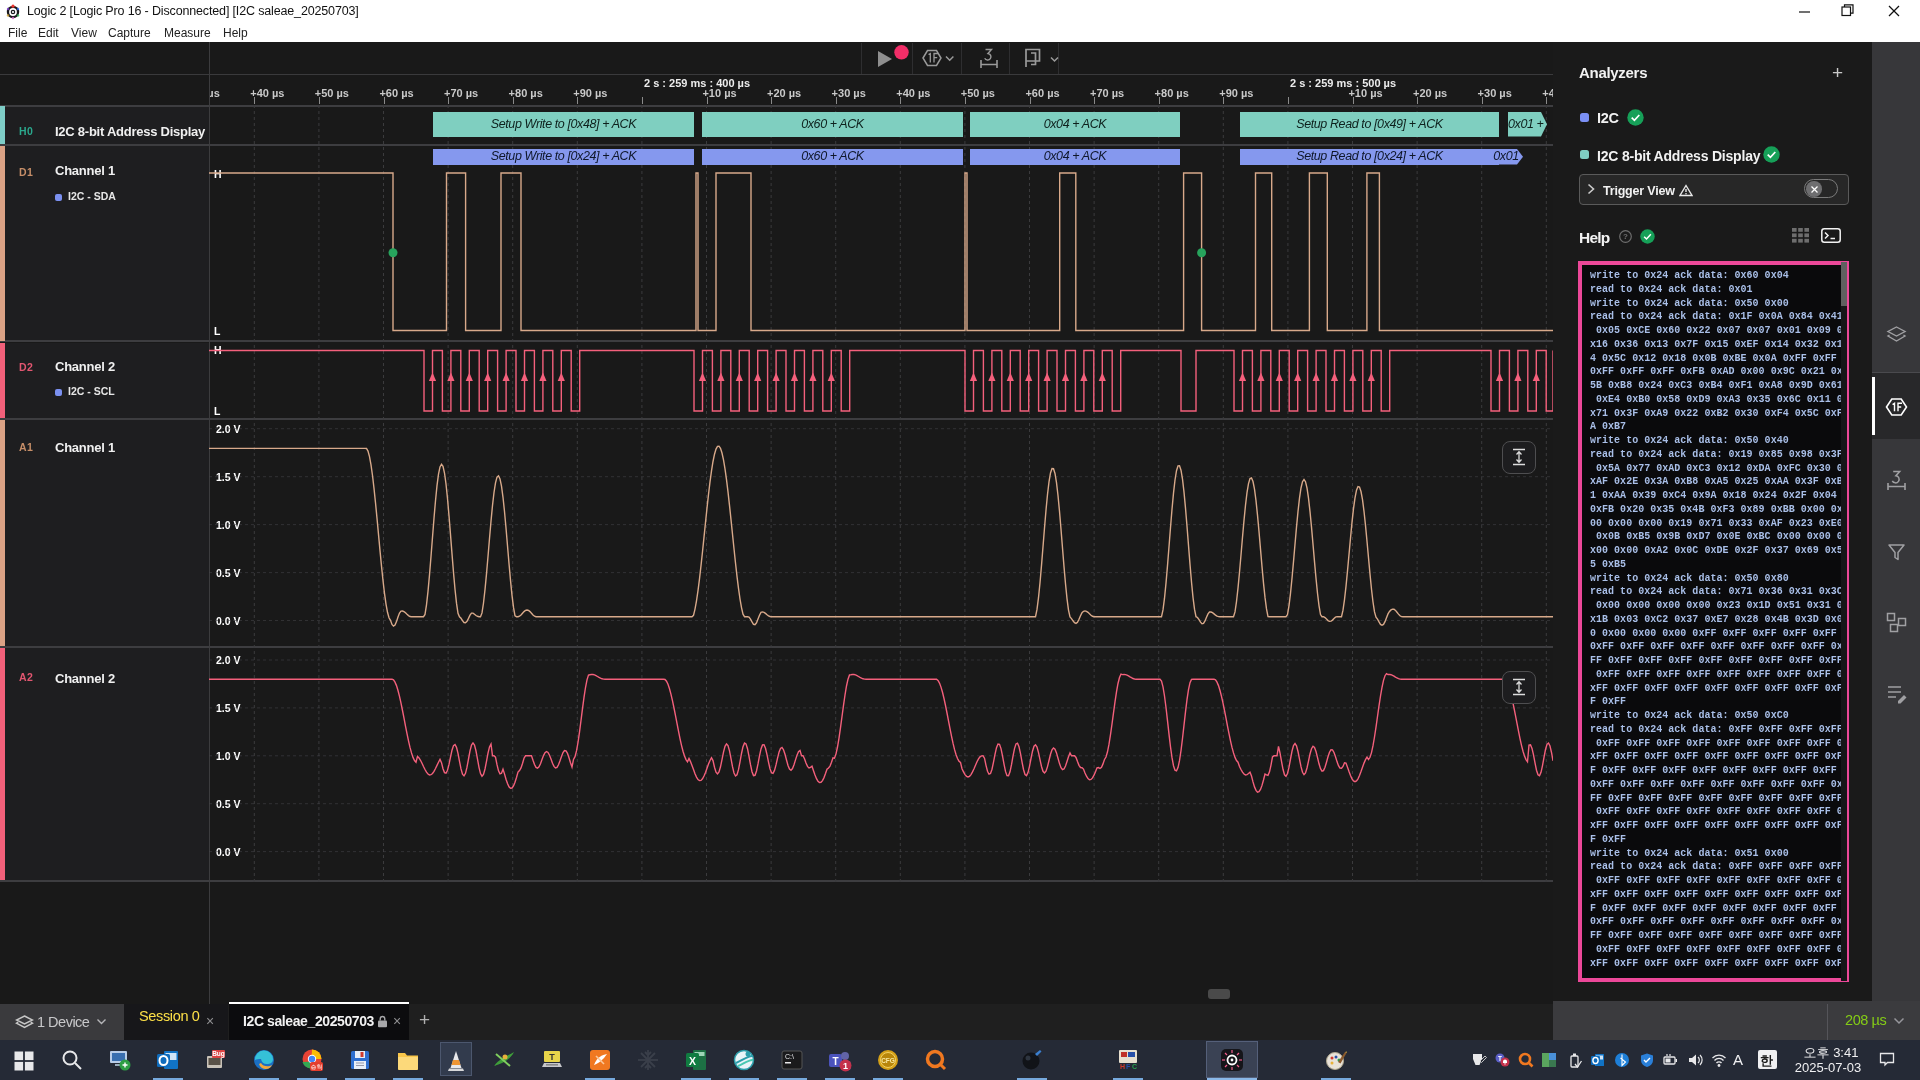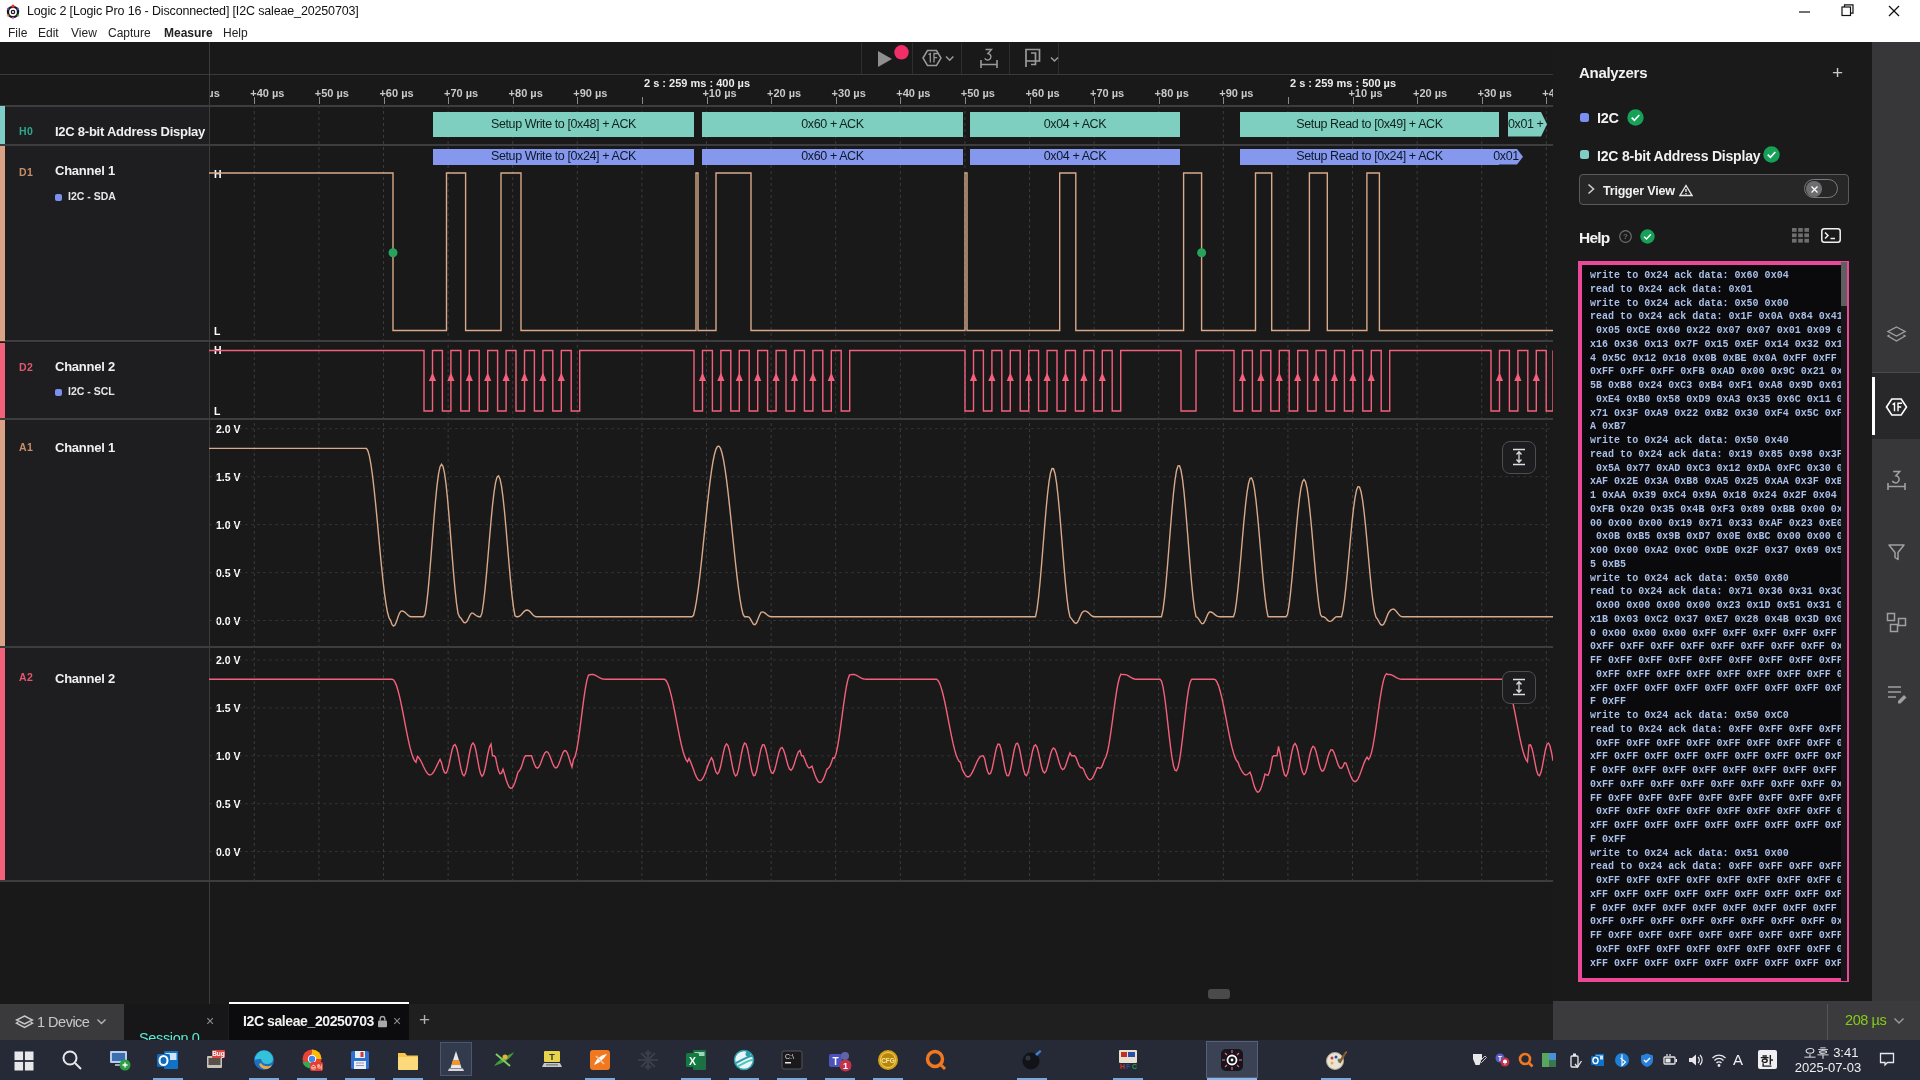--- a/index.html
+++ b/index.html
@@ -62,21 +62,21 @@
    <path d="M49.5 5 V2.8 H58 V11.2 H55.5" fill="none" stroke="#111" stroke-width="1.2"></path>
    <line x1="94" y1="4" x2="104" y2="14" stroke="#111" stroke-width="1.2"></line>
    <line x1="104" y1="4" x2="94" y2="14" stroke="#111" stroke-width="1.2"></line>
  </svg>
 </div>
 <div id="menubar">
  <div class="menu" style="left:8px;">File</div>
  <div class="menu" style="left:38px;">Edit</div>
  <div class="menu" style="left:71px;">View</div>
  <div class="menu" style="left:108px;">Capture</div>
- <div class="menu" style="left:164px;font-weight:bold;">Measure</div>
+ <div class="menu" style="left:164px;">Measure</div>
  <div class="menu" style="left:223px;">Help</div>
 </div>
 
 <div id="main">
 
  <div class="rowbg" style="top:63.5px;height:38px;"></div>
  <div class="rowbg" style="top:103.5px;height:195.5px;"></div>
  <div class="rowbg" style="top:301px;height:74.5px;"></div>
  <div class="rowbg" style="top:377.5px;height:226px;"></div>
  <div class="rowbg" style="top:605.5px;height:232.5px;"></div>
@@ -258,21 +258,21 @@
         <path d="M1371.3 372.5 L1367.7 381 L1374.9 381 Z" fill="#f4607c"></path>
         <path d="M1499.5 372.5 L1495.9 381 L1503.1 381 Z" fill="#f4607c"></path>
         <path d="M1517.9 372.5 L1514.3 381 L1521.5 381 Z" fill="#f4607c"></path>
         <path d="M1536.3 372.5 L1532.7 381 L1539.9 381 Z" fill="#f4607c"></path>
    <circle cx="393" cy="252.7" r="4.5" fill="#27a35c"></circle>
    <circle cx="1201.6" cy="252.7" r="4.5" fill="#27a35c"></circle>
    <path d="M209 448.4 L210.5 448.4 L212 448.4 L213.5 448.4 L215 448.4 L216.5 448.4 L218 448.4 L219.5 448.4 L221 448.4 L222.5 448.4 L224 448.4 L225.5 448.4 L227 448.4 L228.5 448.4 L230 448.4 L231.5 448.4 L233 448.4 L234.5 448.4 L236 448.4 L237.5 448.4 L239 448.4 L240.5 448.4 L242 448.4 L243.5 448.4 L245 448.4 L246.5 448.4 L248 448.4 L249.5 448.4 L251 448.4 L252.5 448.4 L254 448.4 L255.5 448.4 L257 448.4 L258.5 448.4 L260 448.4 L261.5 448.4 L263 448.4 L264.5 448.4 L266 448.4 L267.5 448.4 L269 448.4 L270.5 448.4 L272 448.4 L273.5 448.4 L275 448.4 L276.5 448.4 L278 448.4 L279.5 448.4 L281 448.4 L282.5 448.4 L284 448.4 L285.5 448.4 L287 448.4 L288.5 448.4 L290 448.4 L291.5 448.4 L293 448.4 L294.5 448.4 L296 448.4 L297.5 448.4 L299 448.4 L300.5 448.4 L302 448.4 L303.5 448.4 L305 448.4 L306.5 448.4 L308 448.4 L309.5 448.4 L311 448.4 L312.5 448.4 L314 448.4 L315.5 448.4 L317 448.4 L318.5 448.4 L320 448.4 L321.5 448.4 L323 448.4 L324.5 448.4 L326 448.4 L327.5 448.4 L329 448.4 L330.5 448.4 L332 448.4 L333.5 448.4 L335 448.4 L336.5 448.4 L338 448.4 L339.5 448.4 L341 448.4 L342.5 448.4 L344 448.4 L345.5 448.4 L347 448.4 L348.5 448.4 L350 448.4 L351.5 448.4 L353 448.4 L354.5 448.4 L356 448.4 L357.5 448.4 L359 448.4 L360.5 448.4 L362 448.4 L363.5 448.4 L365 448.4 L366.5 448.5 L368 451.1 L369.5 456.6 L371 464.8 L372.5 475.5 L374 488.3 L375.5 502.7 L377 518.3 L378.5 534.4 L380 550.6 L381.5 566.1 L383 580.5 L384.5 593.3 L386 604.1 L387.5 612.3 L389 617.8 L390.5 620.3 L392 624.4 L393.5 626.1 L395 625.1 L396.5 621.6 L398 617 L399.5 613 L401 611.1 L402.5 611 L404 611.6 L405.5 612.8 L407 614.3 L408.5 615.6 L410 616.5 L411.5 616.7 L413 616.7 L414.5 616.7 L416 616.7 L417.5 616.7 L419 616.7 L420.5 616.7 L422 616.7 L423.5 616.7 L425 614.4 L426.5 604.8 L428 591.4 L429.5 574.9 L431 556.5 L432.5 537.2 L434 518.2 L435.5 500.7 L437 485.7 L438.5 474.2 L440 466.9 L441.5 464.2 L443 466.3 L444.5 473 L446 484 L447.5 498.5 L449 515.7 L450.5 534.6 L452 553.9 L453.5 572.5 L455 589.3 L456.5 603.2 L458 613.4 L459.5 616.8 L461 618.3 L462.5 620.7 L464 622.5 L465.5 622.8 L467 621.3 L468.5 618.4 L470 615.2 L471.5 613.1 L473 613.1 L474.5 614.3 L476 615.5 L477.5 616.3 L479 616.7 L480.5 616.7 L482 612.9 L483.5 603 L485 589.7 L486.5 573.9 L488 556.5 L489.5 538.5 L491 521.2 L492.5 505.5 L494 492.5 L495.5 482.8 L497 477.1 L498.5 475.8 L500 478.9 L501.5 486.2 L503 497.3 L504.5 511.5 L506 528 L507.5 545.7 L509 563.5 L510.5 580.4 L512 595.3 L513.5 607.4 L515 615.8 L516.5 616.7 L518 616.7 L519.5 616.2 L521 615 L522.5 613.3 L524 611.6 L525.5 610.4 L527 610 L528.5 610.4 L530 611.6 L531.5 613.3 L533 615 L534.5 616.2 L536 616.7 L537.5 616.7 L539 616.7 L540.5 616.7 L542 616.7 L543.5 616.7 L545 616.7 L546.5 616.7 L548 616.7 L549.5 616.7 L551 616.7 L552.5 616.7 L554 616.7 L555.5 616.7 L557 616.7 L558.5 616.7 L560 616.7 L561.5 616.7 L563 616.7 L564.5 616.7 L566 616.7 L567.5 616.7 L569 616.7 L570.5 616.7 L572 616.7 L573.5 616.7 L575 616.7 L576.5 616.7 L578 616.7 L579.5 616.7 L581 616.7 L582.5 616.7 L584 616.7 L585.5 616.7 L587 616.7 L588.5 616.7 L590 616.7 L591.5 616.7 L593 616.7 L594.5 616.7 L596 616.7 L597.5 616.7 L599 616.7 L600.5 616.7 L602 616.7 L603.5 616.7 L605 616.7 L606.5 616.7 L608 616.7 L609.5 616.7 L611 616.7 L612.5 616.7 L614 616.7 L615.5 616.7 L617 616.7 L618.5 616.7 L620 616.7 L621.5 616.7 L623 616.7 L624.5 616.7 L626 616.7 L627.5 616.7 L629 616.7 L630.5 616.7 L632 616.7 L633.5 616.7 L635 616.7 L636.5 616.7 L638 616.7 L639.5 616.7 L641 616.7 L642.5 616.7 L644 616.7 L645.5 616.7 L647 616.7 L648.5 616.7 L650 616.7 L651.5 616.7 L653 616.7 L654.5 616.7 L656 616.7 L657.5 616.7 L659 616.7 L660.5 616.7 L662 616.7 L663.5 616.7 L665 616.7 L666.5 616.7 L668 616.7 L669.5 616.7 L671 616.7 L672.5 616.7 L674 616.7 L675.5 616.7 L677 616.7 L678.5 616.7 L680 616.7 L681.5 616.7 L683 616.7 L684.5 616.7 L686 616.7 L687.5 616.7 L689 616.7 L690.5 616.7 L692 616.7 L693.5 615.3 L695 609.1 L696.5 600.8 L698 590.6 L699.5 578.8 L701 565.7 L702.5 551.7 L704 537.1 L705.5 522.5 L707 508.1 L708.5 494.5 L710 481.9 L711.5 470.8 L713 461.5 L714.5 454.2 L716 449.1 L717.5 446.4 L719 446.2 L720.5 448.4 L722 453 L723.5 459.9 L725 468.8 L726.5 479.6 L728 491.9 L729.5 505.3 L731 519.6 L732.5 534.2 L734 548.8 L735.5 563 L737 576.3 L738.5 588.4 L740 599 L741.5 607.6 L743 614.2 L744.5 616.7 L746 616.7 L747.5 616.7 L749 617.1 L750.5 619.1 L752 621.9 L753.5 624.3 L755 624.7 L756.5 622.8 L758 619.1 L759.5 615.2 L761 612.4 L762.5 611.9 L764 612.4 L765.5 613.4 L767 614.7 L768.5 615.8 L770 616.5 L771.5 616.7 L773 616.7 L774.5 616.7 L776 616.7 L777.5 616.7 L779 616.7 L780.5 616.7 L782 616.7 L783.5 616.7 L785 616.7 L786.5 616.7 L788 616.7 L789.5 616.7 L791 616.7 L792.5 616.7 L794 616.7 L795.5 616.7 L797 616.7 L798.5 616.7 L800 616.7 L801.5 616.7 L803 616.7 L804.5 616.7 L806 616.7 L807.5 616.7 L809 616.7 L810.5 616.7 L812 616.7 L813.5 616.7 L815 616.7 L816.5 616.7 L818 616.7 L819.5 616.7 L821 616.7 L822.5 616.7 L824 616.7 L825.5 616.7 L827 616.7 L828.5 616.7 L830 616.7 L831.5 616.7 L833 616.7 L834.5 616.7 L836 616.7 L837.5 616.7 L839 616.7 L840.5 616.7 L842 616.7 L843.5 616.7 L845 616.7 L846.5 616.7 L848 616.7 L849.5 616.7 L851 616.7 L852.5 616.7 L854 616.7 L855.5 616.7 L857 616.7 L858.5 616.7 L860 616.7 L861.5 616.7 L863 616.7 L864.5 616.7 L866 616.7 L867.5 616.7 L869 616.7 L870.5 616.7 L872 616.7 L873.5 616.7 L875 616.7 L876.5 616.7 L878 616.7 L879.5 616.7 L881 616.7 L882.5 616.7 L884 616.7 L885.5 616.7 L887 616.7 L888.5 616.7 L890 616.7 L891.5 616.7 L893 616.7 L894.5 616.7 L896 616.7 L897.5 616.7 L899 616.7 L900.5 616.7 L902 616.7 L903.5 616.7 L905 616.7 L906.5 616.7 L908 616.7 L909.5 616.7 L911 616.7 L912.5 616.7 L914 616.7 L915.5 616.7 L917 616.7 L918.5 616.7 L920 616.7 L921.5 616.7 L923 616.7 L924.5 616.7 L926 616.7 L927.5 616.7 L929 616.7 L930.5 616.7 L932 616.7 L933.5 616.7 L935 616.7 L936.5 616.7 L938 616.7 L939.5 616.7 L941 616.7 L942.5 616.7 L944 616.7 L945.5 616.7 L947 616.7 L948.5 616.7 L950 616.7 L951.5 616.7 L953 616.7 L954.5 616.7 L956 616.7 L957.5 616.7 L959 616.7 L960.5 616.7 L962 616.7 L963.5 616.7 L965 616.7 L966.5 616.7 L968 616.7 L969.5 616.7 L971 616.7 L972.5 616.7 L974 616.7 L975.5 616.7 L977 616.7 L978.5 616.7 L980 616.7 L981.5 616.7 L983 616.7 L984.5 616.7 L986 616.7 L987.5 616.7 L989 616.7 L990.5 616.7 L992 616.7 L993.5 616.7 L995 616.7 L996.5 616.7 L998 616.7 L999.5 616.7 L1001 616.7 L1002.5 616.7 L1004 616.7 L1005.5 616.7 L1007 616.7 L1008.5 616.7 L1010 616.7 L1011.5 616.7 L1013 616.7 L1014.5 616.7 L1016 616.7 L1017.5 616.7 L1019 616.7 L1020.5 616.7 L1022 616.7 L1023.5 616.7 L1025 616.7 L1026.5 616.7 L1028 616.7 L1029.5 616.7 L1031 616.7 L1032.5 616.7 L1034 616.7 L1035.5 616.7 L1037 609.4 L1038.5 597.7 L1040 582.7 L1041.5 565.4 L1043 546.8 L1044.5 528 L1046 510.2 L1047.5 494.5 L1049 481.8 L1050.5 473 L1052 468.5 L1053.5 468.7 L1055 473.5 L1056.5 482.6 L1058 495.5 L1059.5 511.3 L1061 529.2 L1062.5 548 L1064 566.6 L1065.5 583.8 L1067 598.6 L1068.5 610.1 L1070 617 L1071.5 618.6 L1073 620.8 L1074.5 622.6 L1076 623.4 L1077.5 622.3 L1079 619.3 L1080.5 615.7 L1082 612.7 L1083.5 611.3 L1085 610.9 L1086.5 611.3 L1088 612.3 L1089.5 613.8 L1091 615.2 L1092.5 616.3 L1094 616.7 L1095.5 616.7 L1097 616.7 L1098.5 616.7 L1100 616.7 L1101.5 616.7 L1103 616.7 L1104.5 616.7 L1106 616.7 L1107.5 616.7 L1109 616.7 L1110.5 616.7 L1112 616.7 L1113.5 616.7 L1115 616.7 L1116.5 616.7 L1118 616.7 L1119.5 616.7 L1121 616.7 L1122.5 616.7 L1124 616.7 L1125.5 616.7 L1127 616.7 L1128.5 616.7 L1130 616.7 L1131.5 616.7 L1133 616.7 L1134.5 616.7 L1136 616.7 L1137.5 616.7 L1139 616.7 L1140.5 616.7 L1142 616.7 L1143.5 616.7 L1145 616.7 L1146.5 616.7 L1148 616.7 L1149.5 616.7 L1151 616.7 L1152.5 616.7 L1154 616.7 L1155.5 616.7 L1157 616.7 L1158.5 616.7 L1160 616.7 L1161.5 616.7 L1163 609.9 L1164.5 598.2 L1166 583.1 L1167.5 565.6 L1169 546.7 L1170.5 527.5 L1172 509.3 L1173.5 493.1 L1175 480 L1176.5 470.7 L1178 465.8 L1179.5 465.7 L1181 470.2 L1182.5 479.2 L1184 492.1 L1185.5 508.1 L1187 526.3 L1188.5 545.4 L1190 564.4 L1191.5 582 L1193 597.3 L1194.5 609.2 L1196 616.7 L1197.5 617.5 L1199 619.6 L1200.5 622.2 L1202 623.8 L1203.5 623.4 L1205 620.9 L1206.5 617.3 L1208 613.9 L1209.5 612 L1211 612 L1212.5 612.7 L1214 613.9 L1215.5 615.1 L1217 616.1 L1218.5 616.6 L1220 616.7 L1221.5 616.7 L1223 616.7 L1224.5 616.7 L1226 616.7 L1227.5 616.7 L1229 616.7 L1230.5 616.7 L1232 616.7 L1233.5 616.7 L1235 611.9 L1236.5 601.6 L1238 588.1 L1239.5 572.3 L1241 555 L1242.5 537.3 L1244 520.4 L1245.5 505.2 L1247 492.7 L1248.5 483.6 L1250 478.6 L1251.5 477.9 L1253 481.5 L1254.5 489.2 L1256 500.7 L1257.5 515.1 L1259 531.5 L1260.5 549.1 L1262 566.6 L1263.5 583.1 L1265 597.4 L1266.5 608.9 L1268 616.6 L1269.5 616.7 L1271 616.7 L1272.5 616.7 L1274 616.7 L1275.5 616.7 L1277 616.7 L1278.5 616.7 L1280 616.7 L1281.5 616.7 L1283 616.7 L1284.5 616.7 L1286 616.7 L1287.5 614.6 L1289 605.6 L1290.5 593.3 L1292 578.3 L1293.5 561.6 L1295 544.2 L1296.5 527.1 L1298 511.5 L1299.5 498.2 L1301 488 L1302.5 481.7 L1304 479.5 L1305.5 481.7 L1307 488 L1308.5 498.2 L1310 511.5 L1311.5 527.1 L1313 544.2 L1314.5 561.6 L1316 578.3 L1317.5 593.3 L1319 605.6 L1320.5 614.6 L1322 616.7 L1323.5 616.7 L1325 617.6 L1326.5 619.1 L1328 620.6 L1329.5 621.4 L1331 621.2 L1332.5 620.1 L1334 618.5 L1335.5 617.2 L1337 616.7 L1338.5 616.7 L1340 616.7 L1341.5 616.7 L1343 610.2 L1344.5 599.6 L1346 586.3 L1347.5 570.9 L1349 554.5 L1350.5 538 L1352 522.4 L1353.5 508.7 L1355 497.8 L1356.5 490.2 L1358 486.6 L1359.5 487 L1361 491.5 L1362.5 499.7 L1364 511.3 L1365.5 525.4 L1367 541.2 L1368.5 557.8 L1370 574.1 L1371.5 589.2 L1373 602 L1374.5 611.9 L1376 617.1 L1377.5 619.1 L1379 621.9 L1380.5 624.4 L1382 625.3 L1383.5 624.4 L1385 621.7 L1386.5 617.7 L1388 613.9 L1389.5 611.5 L1391 609.9 L1392.5 609.1 L1394 609.2 L1395.5 610.4 L1397 612.2 L1398.5 614.1 L1400 615.8 L1401.5 616.6 L1403 616.7 L1404.5 616.7 L1406 616.7 L1407.5 616.7 L1409 616.7 L1410.5 616.7 L1412 616.7 L1413.5 616.7 L1415 616.7 L1416.5 616.7 L1418 616.7 L1419.5 616.7 L1421 616.7 L1422.5 616.7 L1424 616.7 L1425.5 616.7 L1427 616.7 L1428.5 616.7 L1430 616.7 L1431.5 616.7 L1433 616.7 L1434.5 616.7 L1436 616.7 L1437.5 616.7 L1439 616.7 L1440.5 616.7 L1442 616.7 L1443.5 616.7 L1445 616.7 L1446.5 616.7 L1448 616.7 L1449.5 616.7 L1451 616.7 L1452.5 616.7 L1454 616.7 L1455.5 616.7 L1457 616.7 L1458.5 616.7 L1460 616.7 L1461.5 616.7 L1463 616.7 L1464.5 616.7 L1466 616.7 L1467.5 616.7 L1469 616.7 L1470.5 616.7 L1472 616.7 L1473.5 616.7 L1475 616.7 L1476.5 616.7 L1478 616.7 L1479.5 616.7 L1481 616.7 L1482.5 616.7 L1484 616.7 L1485.5 616.7 L1487 616.7 L1488.5 616.7 L1490 616.7 L1491.5 616.7 L1493 616.7 L1494.5 616.7 L1496 616.7 L1497.5 616.7 L1499 616.7 L1500.5 616.7 L1502 616.7 L1503.5 616.7 L1505 616.7 L1506.5 616.7 L1508 616.7 L1509.5 616.7 L1511 616.7 L1512.5 616.7 L1514 616.7 L1515.5 616.7 L1517 616.7 L1518.5 616.7 L1520 616.7 L1521.5 616.7 L1523 616.7 L1524.5 616.7 L1526 616.7 L1527.5 616.7 L1529 616.7 L1530.5 616.7 L1532 616.7 L1533.5 616.7 L1535 616.7 L1536.5 616.7 L1538 616.7 L1539.5 616.7 L1541 616.7 L1542.5 616.7 L1544 616.7 L1545.5 616.7 L1547 616.7 L1548.5 616.7 L1550 616.7 L1551.5 616.7 L1553 616.7" fill="none" stroke="#d8a98a" stroke-width="1.4"></path>
    <path d="M209 679.2 L210.5 679.2 L212 679.2 L213.5 679.2 L215 679.2 L216.5 679.2 L218 679.2 L219.5 679.2 L221 679.2 L222.5 679.2 L224 679.2 L225.5 679.2 L227 679.2 L228.5 679.2 L230 679.2 L231.5 679.2 L233 679.2 L234.5 679.2 L236 679.2 L237.5 679.2 L239 679.2 L240.5 679.2 L242 679.2 L243.5 679.2 L245 679.2 L246.5 679.2 L248 679.2 L249.5 679.2 L251 679.2 L252.5 679.2 L254 679.2 L255.5 679.2 L257 679.2 L258.5 679.2 L260 679.2 L261.5 679.2 L263 679.2 L264.5 679.2 L266 679.2 L267.5 679.2 L269 679.2 L270.5 679.2 L272 679.2 L273.5 679.2 L275 679.2 L276.5 679.2 L278 679.2 L279.5 679.2 L281 679.2 L282.5 679.2 L284 679.2 L285.5 679.2 L287 679.2 L288.5 679.2 L290 679.2 L291.5 679.2 L293 679.2 L294.5 679.2 L296 679.2 L297.5 679.2 L299 679.2 L300.5 679.2 L302 679.2 L303.5 679.2 L305 679.2 L306.5 679.2 L308 679.2 L309.5 679.2 L311 679.2 L312.5 679.2 L314 679.2 L315.5 679.2 L317 679.2 L318.5 679.2 L320 679.2 L321.5 679.2 L323 679.2 L324.5 679.2 L326 679.2 L327.5 679.2 L329 679.2 L330.5 679.2 L332 679.2 L333.5 679.2 L335 679.2 L336.5 679.2 L338 679.2 L339.5 679.2 L341 679.2 L342.5 679.2 L344 679.2 L345.5 679.2 L347 679.2 L348.5 679.2 L350 679.2 L351.5 679.2 L353 679.2 L354.5 679.2 L356 679.2 L357.5 679.2 L359 679.2 L360.5 679.2 L362 679.2 L363.5 679.2 L365 679.2 L366.5 679.2 L368 679.2 L369.5 679.2 L371 679.2 L372.5 679.2 L374 679.2 L375.5 679.2 L377 679.2 L378.5 679.2 L380 679.2 L381.5 679.2 L383 679.2 L384.5 679.2 L386 679.2 L387.5 679.2 L389 679.2 L390.5 679.2 L392 679.2 L393.5 679.9 L395 682.1 L396.5 685.6 L398 690.5 L399.5 696.3 L401 703.1 L402.5 710.5 L404 718.2 L405.5 726.1 L407 733.7 L408.5 740.9 L410 747.4 L411.5 752.9 L413 757.4 L414.5 760.5 L416 762.2 L417.5 756.3 L419 757.9 L420.5 760.3 L422 763.2 L423.5 766.5 L425 769.5 L426.5 772.2 L428 774 L429.5 774.9 L431 774.7 L432.5 773.5 L434 771.4 L435.5 768.5 L437 765.4 L438.5 762.2 L440 759.4 L441.5 762.7 L443 768.7 L444.5 772.6 L446 773.2 L447.5 770.2 L449 764.4 L450.5 757.1 L452 750.2 L453.5 745.6 L455 744.5 L456.5 747.3 L458 753.4 L459.5 761.3 L461 768.9 L462.5 774.2 L464 775.9 L465.5 773.3 L467 767.2 L468.5 759 L470 750.9 L471.5 745 L473 742.9 L474.5 745 L476 751 L477.5 759.1 L479 767.3 L480.5 773.6 L482 776.2 L483.5 774.5 L485 769 L486.5 761.3 L488 753.2 L489.5 746.9 L491 744 L492.5 755.8 L494 755.8 L495.5 757.1 L497 764.7 L498.5 770.8 L500 773.8 L501.5 773.2 L503 769.2 L504.5 773.9 L506 779.2 L507.5 783.6 L509 786.8 L510.5 788.3 L512 788 L513.5 785.9 L515 782.2 L516.5 777.5 L518 772.1 L519.5 770.5 L521 767.9 L522.5 763.5 L524 758.2 L525.5 755.8 L527 755.8 L528.5 755.8 L530 755.8 L531.5 755.7 L533 760.3 L534.5 764.5 L536 767.4 L537.5 768.2 L539 766.8 L540.5 763.7 L542 759.6 L543.5 755.6 L545 752.6 L546.5 751.5 L548 752.4 L549.5 755.2 L551 759.1 L552.5 763.2 L554 766.4 L555.5 768 L557 767.4 L558.5 764.8 L560 760.8 L561.5 756.4 L563 752.6 L564.5 750.6 L566 750.8 L567.5 753.4 L569 757.7 L570.5 762.7 L572 767.1 L573.5 759.4 L575 756.7 L576.5 750.9 L578 742.5 L579.5 732.1 L581 720.5 L582.5 708.6 L584 697.3 L585.5 687.5 L587 679.9 L588.5 675.1 L590 674.7 L591.5 674.4 L593 674.5 L594.5 674.9 L596 675.6 L597.5 676.5 L599 677.4 L600.5 678.2 L602 678.8 L603.5 679.1 L605 679.2 L606.5 679.2 L608 679.2 L609.5 679.2 L611 679.2 L612.5 679.2 L614 679.2 L615.5 679.2 L617 679.2 L618.5 679.2 L620 679.2 L621.5 679.2 L623 679.2 L624.5 679.2 L626 679.2 L627.5 679.2 L629 679.2 L630.5 679.2 L632 679.2 L633.5 679.2 L635 679.2 L636.5 679.2 L638 679.2 L639.5 679.2 L641 679.2 L642.5 679.2 L644 679.2 L645.5 679.2 L647 679.2 L648.5 679.2 L650 679.2 L651.5 679.2 L653 679.2 L654.5 679.2 L656 679.2 L657.5 679.2 L659 679.2 L660.5 679.2 L662 679.2 L663.5 679.2 L665 679.5 L666.5 681.2 L668 684.3 L669.5 688.7 L671 694.3 L672.5 700.8 L674 708 L675.5 715.6 L677 723.4 L678.5 731.2 L680 738.6 L681.5 745.3 L683 751.2 L684.5 756 L686 759.6 L687.5 761.8 L689 758.5 L690.5 761.6 L692 765.5 L693.5 769.6 L695 773.7 L696.5 777.1 L698 779.5 L699.5 780.6 L701 780.4 L702.5 778.8 L704 776 L705.5 772.4 L707 768.3 L708.5 764.1 L710 760.5 L711.5 757.7 L713 760.6 L714.5 767.2 L716 772.1 L717.5 773.9 L719 772 L720.5 766.8 L722 759.6 L723.5 752.1 L725 746.4 L726.5 744 L728 745.6 L729.5 750.9 L731 758.6 L732.5 766.7 L734 773 L735.5 776 L737 774.8 L738.5 769.7 L740 761.9 L741.5 753.5 L743 746.6 L744.5 743.1 L746 743.9 L747.5 748.7 L749 756.3 L750.5 764.7 L752 771.7 L753.5 775.6 L755 775.3 L756.5 771 L758 763.9 L759.5 755.8 L761 748.9 L762.5 744.9 L764 744.7 L765.5 748.3 L767 754.7 L768.5 762.1 L770 768.7 L771.5 772.7 L773 773.3 L774.5 770.4 L776 764.9 L777.5 758.3 L779 752.3 L780.5 748.4 L782 747.5 L783.5 749.7 L785 754.3 L786.5 760 L788 765.4 L789.5 769.1 L791 770.2 L792.5 768.6 L794 764.8 L795.5 759.9 L797 755.2 L798.5 751.7 L800 750.4 L801.5 755.8 L803 755.8 L804.5 758.8 L806 763.1 L807.5 766.4 L809 767.9 L810.5 767.4 L812 766.2 L813.5 770.7 L815 775 L816.5 778.7 L818 781.3 L819.5 782.5 L821 782.3 L822.5 780.6 L824 777.6 L825.5 773.6 L827 769.2 L828.5 768 L830 766.1 L831.5 762.3 L833 757.8 L834.5 758.2 L836 753.9 L837.5 747 L839 738.1 L840.5 727.7 L842 716.5 L843.5 705.4 L845 695 L846.5 686 L848 679.2 L849.5 674.9 L851 674.7 L852.5 674.4 L854 674.5 L855.5 674.9 L857 675.6 L858.5 676.5 L860 677.4 L861.5 678.2 L863 678.8 L864.5 679.1 L866 679.2 L867.5 679.2 L869 679.2 L870.5 679.2 L872 679.2 L873.5 679.2 L875 679.2 L876.5 679.2 L878 679.2 L879.5 679.2 L881 679.2 L882.5 679.2 L884 679.2 L885.5 679.2 L887 679.2 L888.5 679.2 L890 679.2 L891.5 679.2 L893 679.2 L894.5 679.2 L896 679.2 L897.5 679.2 L899 679.2 L900.5 679.2 L902 679.2 L903.5 679.2 L905 679.2 L906.5 679.2 L908 679.2 L909.5 679.2 L911 679.2 L912.5 679.2 L914 679.2 L915.5 679.2 L917 679.2 L918.5 679.2 L920 679.2 L921.5 679.2 L923 679.2 L924.5 679.2 L926 679.2 L927.5 679.2 L929 679.2 L930.5 679.2 L932 679.2 L933.5 679.2 L935 679.2 L936.5 679.2 L938 680.5 L939.5 683.1 L941 687.1 L942.5 692.3 L944 698.5 L945.5 705.5 L947 713 L948.5 720.8 L950 728.6 L951.5 736.2 L953 743.2 L954.5 749.4 L956 754.5 L957.5 758.5 L959 761.2 L960.5 762.4 L962 768.7 L963.5 771.9 L965 774.6 L966.5 776.3 L968 776.9 L969.5 776.3 L971 774.6 L972.5 771.9 L974 768.7 L975.5 765.2 L977 761.8 L978.5 758.9 L980 756.8 L981.5 755.9 L983 755.8 L984.5 758.2 L986 765.3 L987.5 771.2 L989 774.2 L990.5 773.5 L992 769.2 L993.5 762.2 L995 754.4 L996.5 747.7 L998 744 L999.5 744.3 L1001 748.6 L1002.5 755.8 L1004 764.1 L1005.5 771.4 L1007 775.7 L1008.5 775.8 L1010 771.8 L1011.5 764.7 L1013 756.2 L1014.5 748.6 L1016 743.9 L1017.5 743.2 L1019 746.8 L1020.5 753.6 L1022 761.9 L1023.5 769.5 L1025 774.5 L1026.5 775.6 L1028 772.6 L1029.5 766.3 L1031 758.5 L1032.5 751.2 L1034 746.2 L1035.5 744.8 L1037 747.1 L1038.5 752.6 L1040 759.7 L1041.5 766.5 L1043 771.3 L1044.5 773 L1046 771.2 L1047.5 766.6 L1049 760.5 L1050.5 754.3 L1052 749.8 L1053.5 748 L1055 749.2 L1056.5 752.9 L1058 758.2 L1059.5 763.6 L1061 767.7 L1062.5 769.6 L1064 769 L1065.5 766 L1067 761.5 L1068.5 756.8 L1070 753 L1071.5 755.8 L1073 755.8 L1074.5 755.8 L1076 757.4 L1077.5 761.6 L1079 765.3 L1080.5 767.5 L1082 767.7 L1083.5 769.1 L1085 773 L1086.5 776.2 L1088 778.6 L1089.5 779.7 L1091 779.4 L1092.5 777.9 L1094 775.2 L1095.5 771.7 L1097 767.8 L1098.5 767.6 L1100 768.5 L1101.5 767.2 L1103 763.9 L1104.5 759.5 L1106 757 L1107.5 751.8 L1109 744.2 L1110.5 734.7 L1112 724 L1113.5 712.8 L1115 701.8 L1116.5 691.8 L1118 683.5 L1119.5 677.5 L1121 674.1 L1122.5 674.6 L1124 674.4 L1125.5 674.6 L1127 675.1 L1128.5 675.8 L1130 676.8 L1131.5 677.7 L1133 678.5 L1134.5 679 L1136 679.2 L1137.5 679.2 L1139 679.2 L1140.5 679.2 L1142 679.2 L1143.5 679.2 L1145 679.2 L1146.5 679.2 L1148 679.2 L1149.5 679.2 L1151 679.2 L1152.5 679.2 L1154 679.2 L1155.5 679.2 L1157 679.2 L1158.5 679.2 L1160 679.2 L1161.5 681.1 L1163 686.9 L1164.5 696 L1166 707.5 L1167.5 720.6 L1169 734.1 L1170.5 746.8 L1172 757.7 L1173.5 765.7 L1175 770.2 L1176.5 770.9 L1178 767.6 L1179.5 760.7 L1181 750.7 L1182.5 738.5 L1184 725.1 L1185.5 711.8 L1187 699.6 L1188.5 689.6 L1190 682.7 L1191.5 679.4 L1193 679.2 L1194.5 679.2 L1196 679.2 L1197.5 679.2 L1199 679.2 L1200.5 679.2 L1202 679.2 L1203.5 679.2 L1205 679.2 L1206.5 679.2 L1208 679.2 L1209.5 679.2 L1211 679.2 L1212.5 679.2 L1214 679.2 L1215.5 679.9 L1217 682.1 L1218.5 685.6 L1220 690.5 L1221.5 696.3 L1223 703.1 L1224.5 710.5 L1226 718.2 L1227.5 726.1 L1229 733.7 L1230.5 740.9 L1232 747.4 L1233.5 752.9 L1235 757.4 L1236.5 760.5 L1238 762.2 L1239.5 766.5 L1241 769.5 L1242.5 772.2 L1244 774 L1245.5 774.9 L1247 774.7 L1248.5 773.5 L1250 772.2 L1251.5 776 L1253 781.9 L1254.5 786.9 L1256 790.4 L1257.5 792.1 L1259 791.7 L1260.5 789.4 L1262 785.4 L1263.5 780 L1265 774 L1266.5 774.8 L1268 775.3 L1269.5 771.8 L1271 765.1 L1272.5 756.8 L1274 755.8 L1275.5 755.8 L1277 755.8 L1278.5 746.3 L1280 753 L1281.5 761.4 L1283 769.3 L1284.5 774.8 L1286 776.3 L1287.5 773.5 L1289 767.2 L1290.5 759 L1292 751.1 L1293.5 745.5 L1295 743.5 L1296.5 745.8 L1298 751.5 L1299.5 759.1 L1301 766.7 L1302.5 772.3 L1304 774.6 L1305.5 772.9 L1307 768 L1308.5 761.1 L1310 754 L1311.5 748.7 L1313 746.3 L1314.5 747.4 L1316 751.5 L1317.5 757.5 L1319 763.8 L1320.5 768.7 L1322 771.2 L1323.5 770.6 L1325 767.3 L1326.5 762.2 L1328 756.7 L1329.5 752.2 L1331 749.8 L1332.5 749.9 L1334 752.5 L1335.5 756.8 L1337 761.6 L1338.5 765.7 L1340 768.1 L1341.5 768.3 L1343 766.4 L1344.5 762.8 L1346 763.1 L1347.5 767.3 L1349 771.6 L1350.5 775.6 L1352 778.8 L1353.5 780.9 L1355 781.7 L1356.5 780.9 L1358 778.8 L1359.5 775.6 L1361 771.6 L1362.5 767.3 L1364 763.1 L1365.5 759.6 L1367 757.1 L1368.5 759.5 L1370 757.3 L1371.5 752.6 L1373 745.7 L1374.5 737 L1376 727.1 L1377.5 716.5 L1379 705.9 L1380.5 696 L1382 687.3 L1383.5 680.4 L1385 675.7 L1386.5 673.6 L1388 674.5 L1389.5 674.4 L1391 674.7 L1392.5 675.3 L1394 676.1 L1395.5 677.1 L1397 678 L1398.5 678.7 L1400 679.1 L1401.5 679.2 L1403 679.2 L1404.5 679.2 L1406 679.2 L1407.5 679.2 L1409 679.2 L1410.5 679.2 L1412 679.2 L1413.5 679.2 L1415 679.2 L1416.5 679.2 L1418 679.2 L1419.5 679.2 L1421 679.2 L1422.5 679.2 L1424 679.2 L1425.5 679.2 L1427 679.2 L1428.5 679.2 L1430 679.2 L1431.5 679.2 L1433 679.2 L1434.5 679.2 L1436 679.2 L1437.5 679.2 L1439 679.2 L1440.5 679.2 L1442 679.2 L1443.5 679.2 L1445 679.2 L1446.5 679.2 L1448 679.2 L1449.5 679.2 L1451 679.2 L1452.5 679.2 L1454 679.2 L1455.5 679.2 L1457 679.2 L1458.5 679.2 L1460 679.2 L1461.5 679.2 L1463 679.2 L1464.5 679.2 L1466 679.2 L1467.5 679.2 L1469 679.2 L1470.5 679.2 L1472 679.2 L1473.5 679.2 L1475 679.2 L1476.5 679.2 L1478 679.2 L1479.5 679.2 L1481 679.2 L1482.5 679.2 L1484 679.2 L1485.5 679.2 L1487 679.2 L1488.5 679.2 L1490 679.2 L1491.5 679.2 L1493 679.2 L1494.5 679.2 L1496 679.2 L1497.5 679.2 L1499 679.2 L1500.5 679.2 L1502 679.2 L1503.5 679.2 L1505 679.5 L1506.5 681.2 L1508 684.3 L1509.5 688.7 L1511 694.3 L1512.5 700.8 L1514 708 L1515.5 715.6 L1517 723.4 L1518.5 731.2 L1520 738.6 L1521.5 745.3 L1523 751.2 L1524.5 756 L1526 759.6 L1527.5 761.8 L1529 745.2 L1530.5 744.9 L1532 748.4 L1533.5 754.9 L1535 762.9 L1536.5 770.2 L1538 774.8 L1539.5 775.7 L1541 772.3 L1542.5 765.6 L1544 757.3 L1545.5 749.5 L1547 744.3 L1548.5 743 L1550 746 L1551.5 752.5 L1553 760.8" fill="none" stroke="#f4607c" stroke-width="1.4"></path>
  </svg>
 
- <div class="abs" style="left:0;top:-42px;width:1553px;height:962px;pointer-events:none;">
+ <div class="abs" style="left:0;top:-42px;width:1553px;height:962px;pointer-events:none;font-style:italic;">
         <div class="bub teal" style="left:433px;top:112px;width:261px;height:24.5px;line-height:24.5px">Setup Write to [0x48] + ACK</div>
         <div class="bub teal" style="left:702px;top:112px;width:261px;height:24.5px;line-height:24.5px">0x60 + ACK</div>
         <div class="bub teal" style="left:970px;top:112px;width:210px;height:24.5px;line-height:24.5px">0x04 + ACK</div>
         <div class="bub teal" style="left:1240px;top:112px;width:259px;height:24.5px;line-height:24.5px">Setup Read to [0x49] + ACK</div>
         <div class="bub teal" style="left:1508px;top:112px;width:44px;height:24.5px;line-height:24.5px;clip-path:polygon(0 0,33px 0,39px 50%,33px 100%,0 100%)">0x01 + N</div>
         <div class="bub blue" style="left:433px;top:149px;width:261px;height:15.5px;line-height:15.5px">Setup Write to [0x24] + ACK</div>
         <div class="bub blue" style="left:702px;top:149px;width:261px;height:15.5px;line-height:15.5px">0x60 + ACK</div>
         <div class="bub blue" style="left:970px;top:149px;width:210px;height:15.5px;line-height:15.5px">0x04 + ACK</div>
         <div class="bub blue" style="left:1240px;top:149px;width:259px;height:15.5px;line-height:15.5px">Setup Read to [0x24] + ACK</div>
         <div class="bub blue" style="left:1484px;top:149px;width:44px;height:15.5px;line-height:15.5px;clip-path:polygon(0 0,33px 0,39px 50%,33px 100%,0 100%)">0x01</div>
@@ -444,21 +444,21 @@
  <div class="abs" style="left:0;top:0;width:123.5px;height:36px;background:#3a3a3d;"></div>
  <svg class="abs" style="left:15px;top:11px" width="19" height="14" viewBox="0 0 19 14">
         <path d="M9.5 1 L17.5 5 L9.5 9 L1.5 5 Z" fill="none" stroke="#c8c8c8" stroke-width="1.4"></path>
         <path d="M3.2 7.2 L1.5 8.2 L9.5 12.4 L17.5 8.2 L15.8 7.2" fill="none" stroke="#c8c8c8" stroke-width="1.4"></path>
       </svg>
  <div class="abs" style="left:37px;top:10px;font-size:14.5px;color:#c8c8ca;letter-spacing:-0.5px;">1 Device</div>
  <svg class="abs" style="left:96px;top:14px" width="11" height="8" viewBox="0 0 11 8">
         <path d="M1.5 1.5 L5.5 5.5 L9.5 1.5" stroke="#b5b5b8" stroke-width="1.4" fill="none"></path>
       </svg>
  <div class="abs" style="left:123.5px;top:0;width:104px;height:36px;background:#17171a;"></div>
- <div class="abs" style="left:139px;top:26px;font-size:14.5px;color:#5eead4;letter-spacing:-0.35px;">Session 0</div>
+ <div class="abs" style="left:139px;top:4px;font-size:14.5px;color:#fde047;letter-spacing:-0.35px;">Session 0</div>
  <div class="abs" style="left:206px;top:9px;font-size:14px;color:#909092;">×</div>
  <div class="abs" style="left:229px;top:-2px;width:180px;height:38px;background:#0c0c0e;border-top:2px solid #fff;"></div>
  <div class="abs" style="left:243px;top:9px;font-size:14px;font-weight:bold;color:#f2f2f2;letter-spacing:-0.4px;">I2C saleae_20250703</div>
  <svg class="abs" style="left:377px;top:11px" width="11" height="13" viewBox="0 0 11 13">
         <rect x="1" y="5.5" width="9" height="6.8" rx="1" fill="#a8a8aa"></rect>
         <path d="M3.2 5.5 V3.8 a2.3 2.3 0 0 1 4.6 0 V5.5" fill="none" stroke="#a8a8aa" stroke-width="1.4"></path>
       </svg>
  <div class="abs" style="left:393px;top:9px;font-size:14px;color:#909092;">×</div>
  <div class="abs" style="left:419px;top:5px;font-size:19px;color:#b0b0b0;font-weight:400;">+</div>
 </div>

